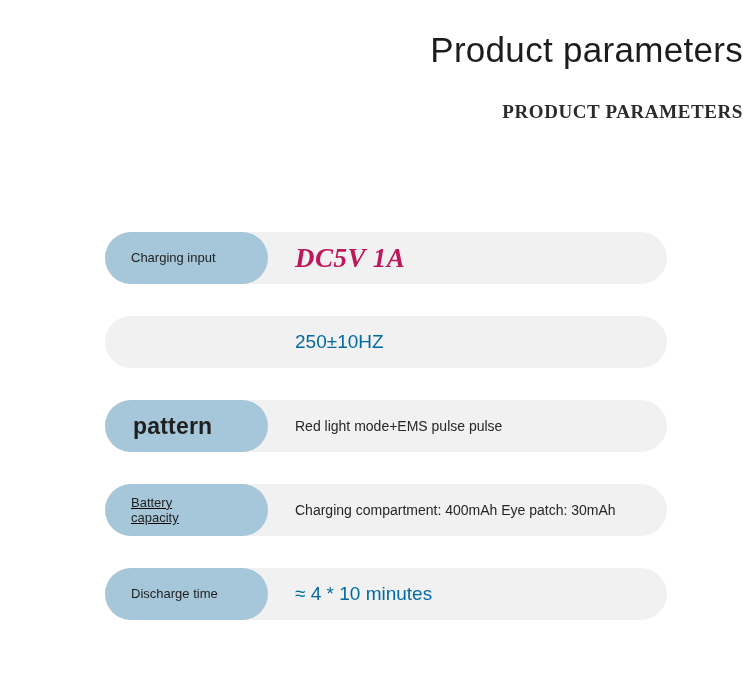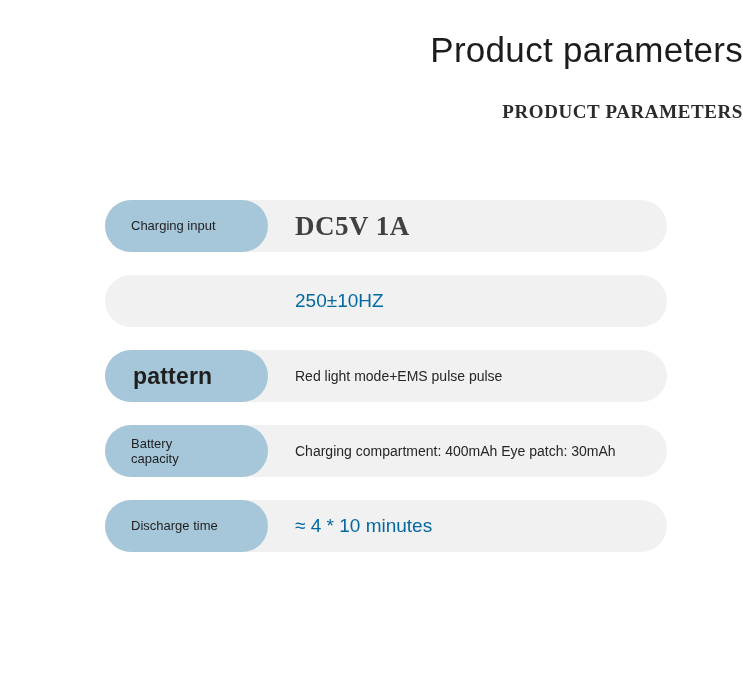--- a/index.html
+++ b/index.html
@@ -51,20 +51,21 @@
     left: 105px;
     top: 200px;
     width: 562px;
   }
   .spec-row {
     position: relative;
     height: 52px;
     margin-bottom: 23px;
     background: #f1f1f1;
     border-radius: 26px;
+    margin-top: 32px;
   }
   .spec-row:last-child {
     margin-bottom: 0;
   }
   .spec-pill {
     position: absolute;
     left: 0;
     top: 0;
     width: 163px;
     height: 52px;
@@ -79,42 +80,43 @@
     color: #1f1f1f;
     font-family: "Liberation Sans", sans-serif;
     font-size: 13px;
     line-height: 1.22;
     white-space: pre-line;
   }
   
   .row-freq .spec-label  { font-size: 10.5px; }
   .row-pattern .spec-pill { padding-left: 28px; }
   .row-pattern .spec-label { font-size: 23px; letter-spacing: 0.2px; font-weight: bold; }
-  .row-battery .spec-pill { align-items: center; }
+  .row-battery .spec-pill { align-items: center; text-decoration: underline; }
   .row-battery .spec-label { font-size: 13px; line-height: 1.18; }
 
   .spec-value {
     position: absolute;
     left: 190px;
     top: 0;
     height: 52px;
     display: flex;
     align-items: center;
     color: #262626;
     font-family: "Liberation Sans", sans-serif;
     font-size: 14px;
     white-space: nowrap;
   }
   
   .spec-value.big-serif {
     font-family: "Liberation Serif", serif;
     font-size: 27px;
     font-weight: 700;
     letter-spacing: 0.5px;
-    color: #404040;
+    color: #be185d;
+    font-style: italic;
   }
   .spec-value.mid-sans {
     font-size: 19px;
     color: #0369a1;
   }
 </style>
 </head>
 <body>
 
 <div class="title-block">

